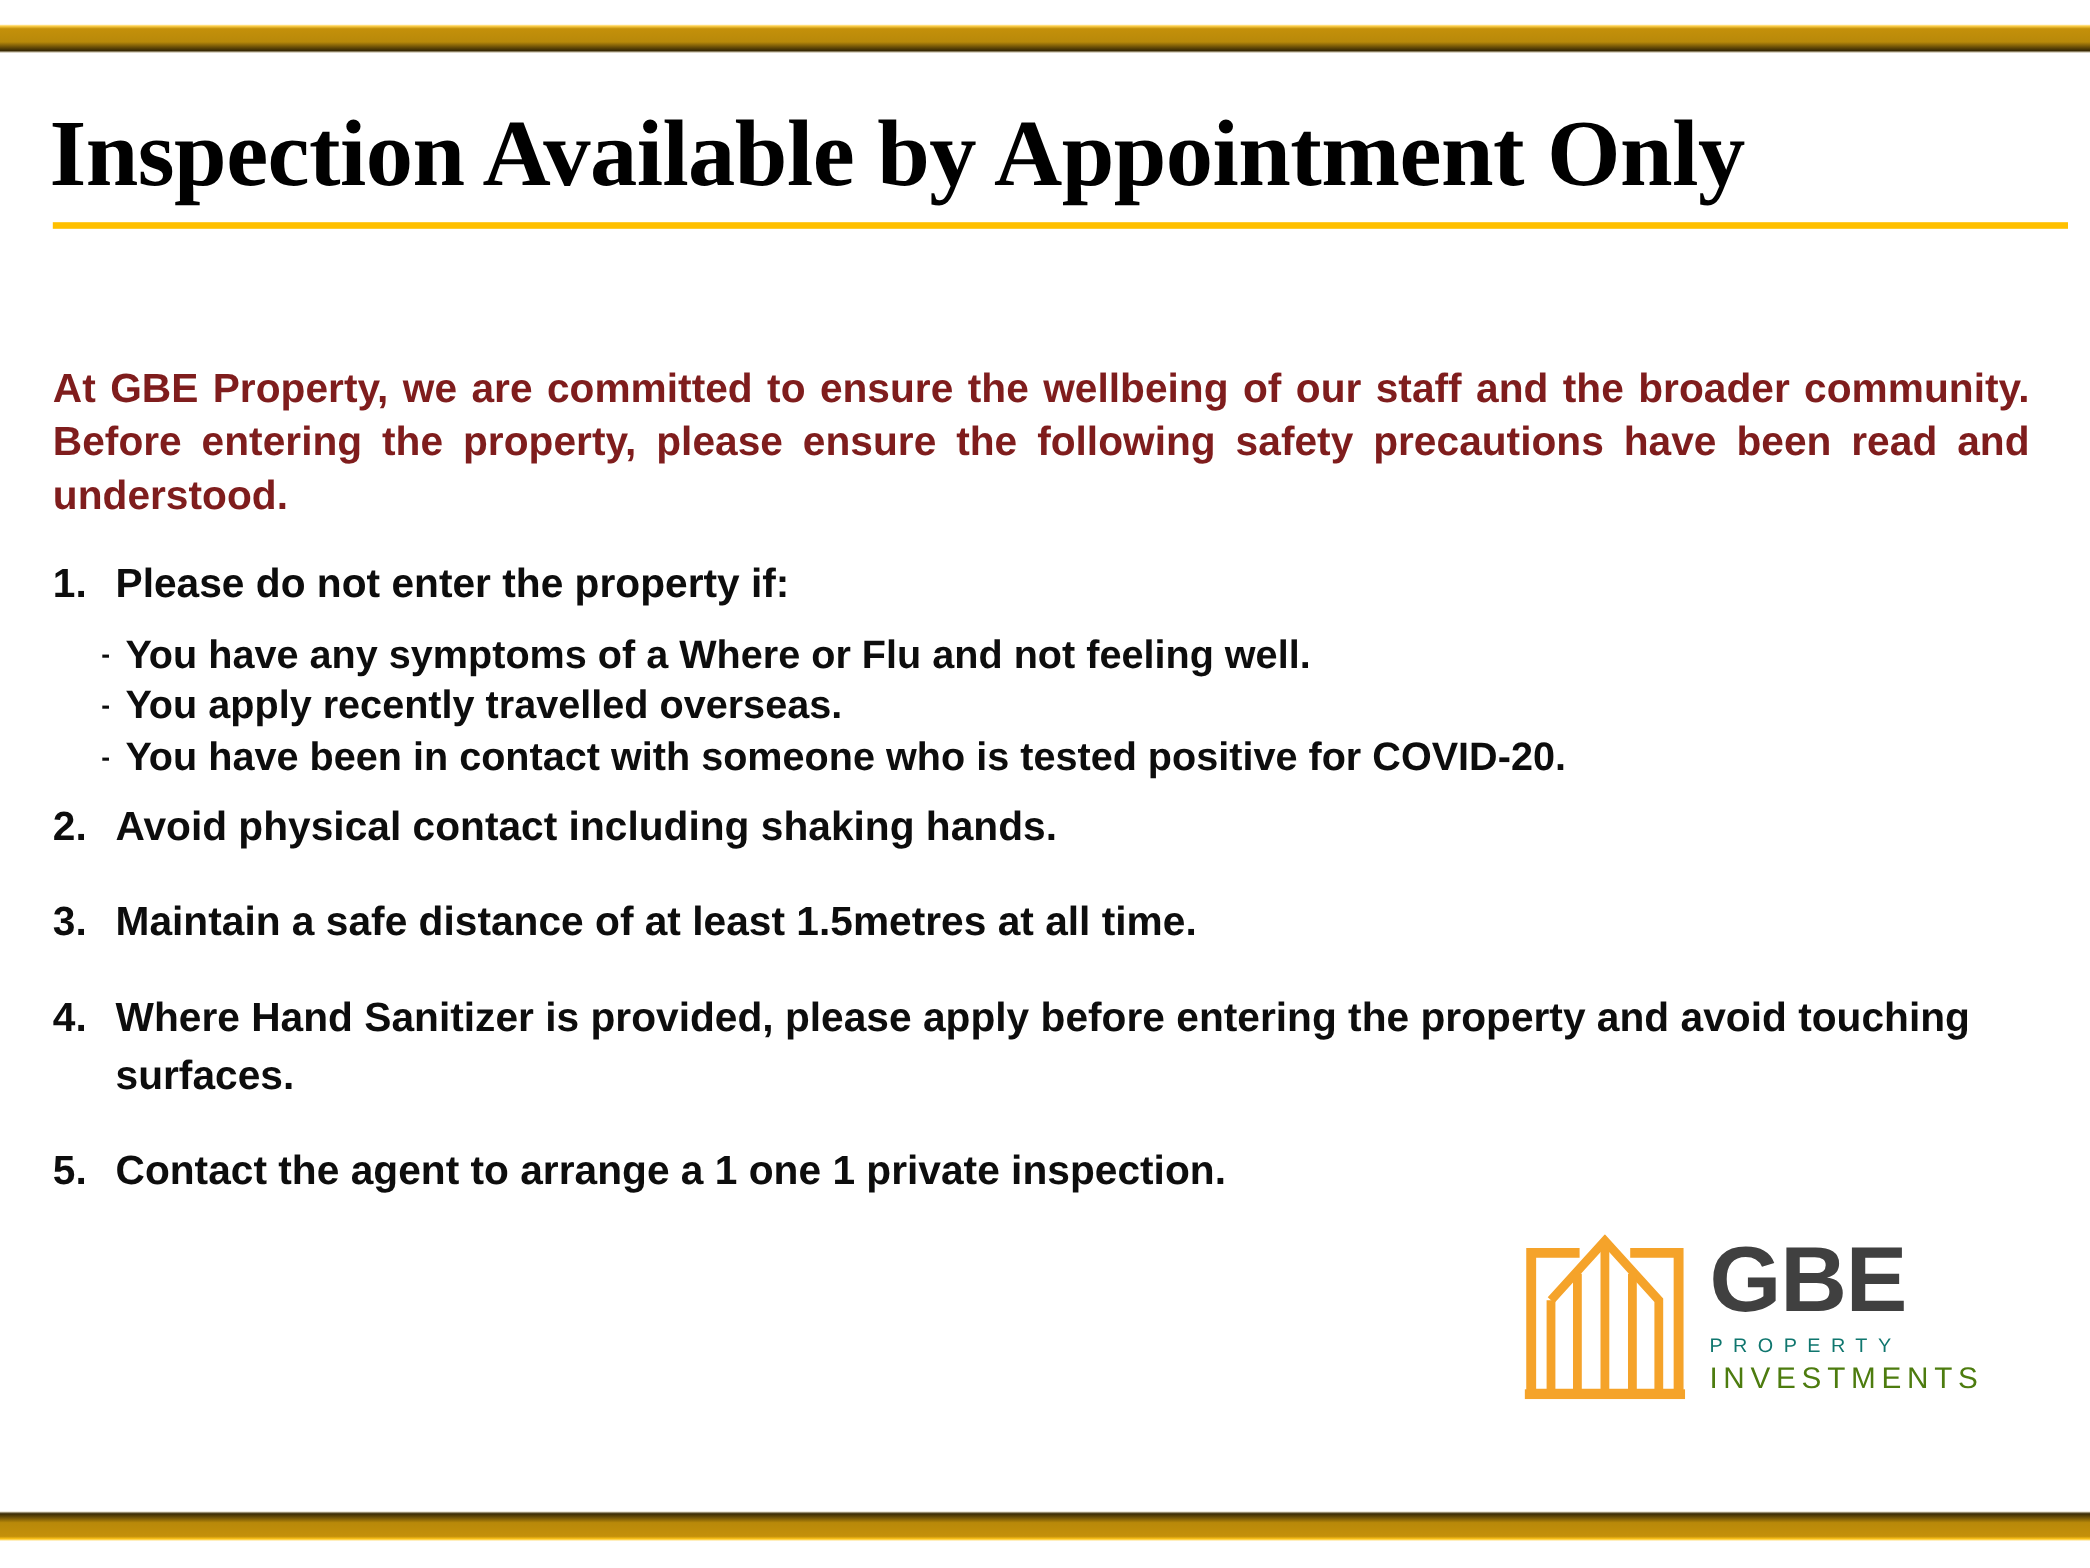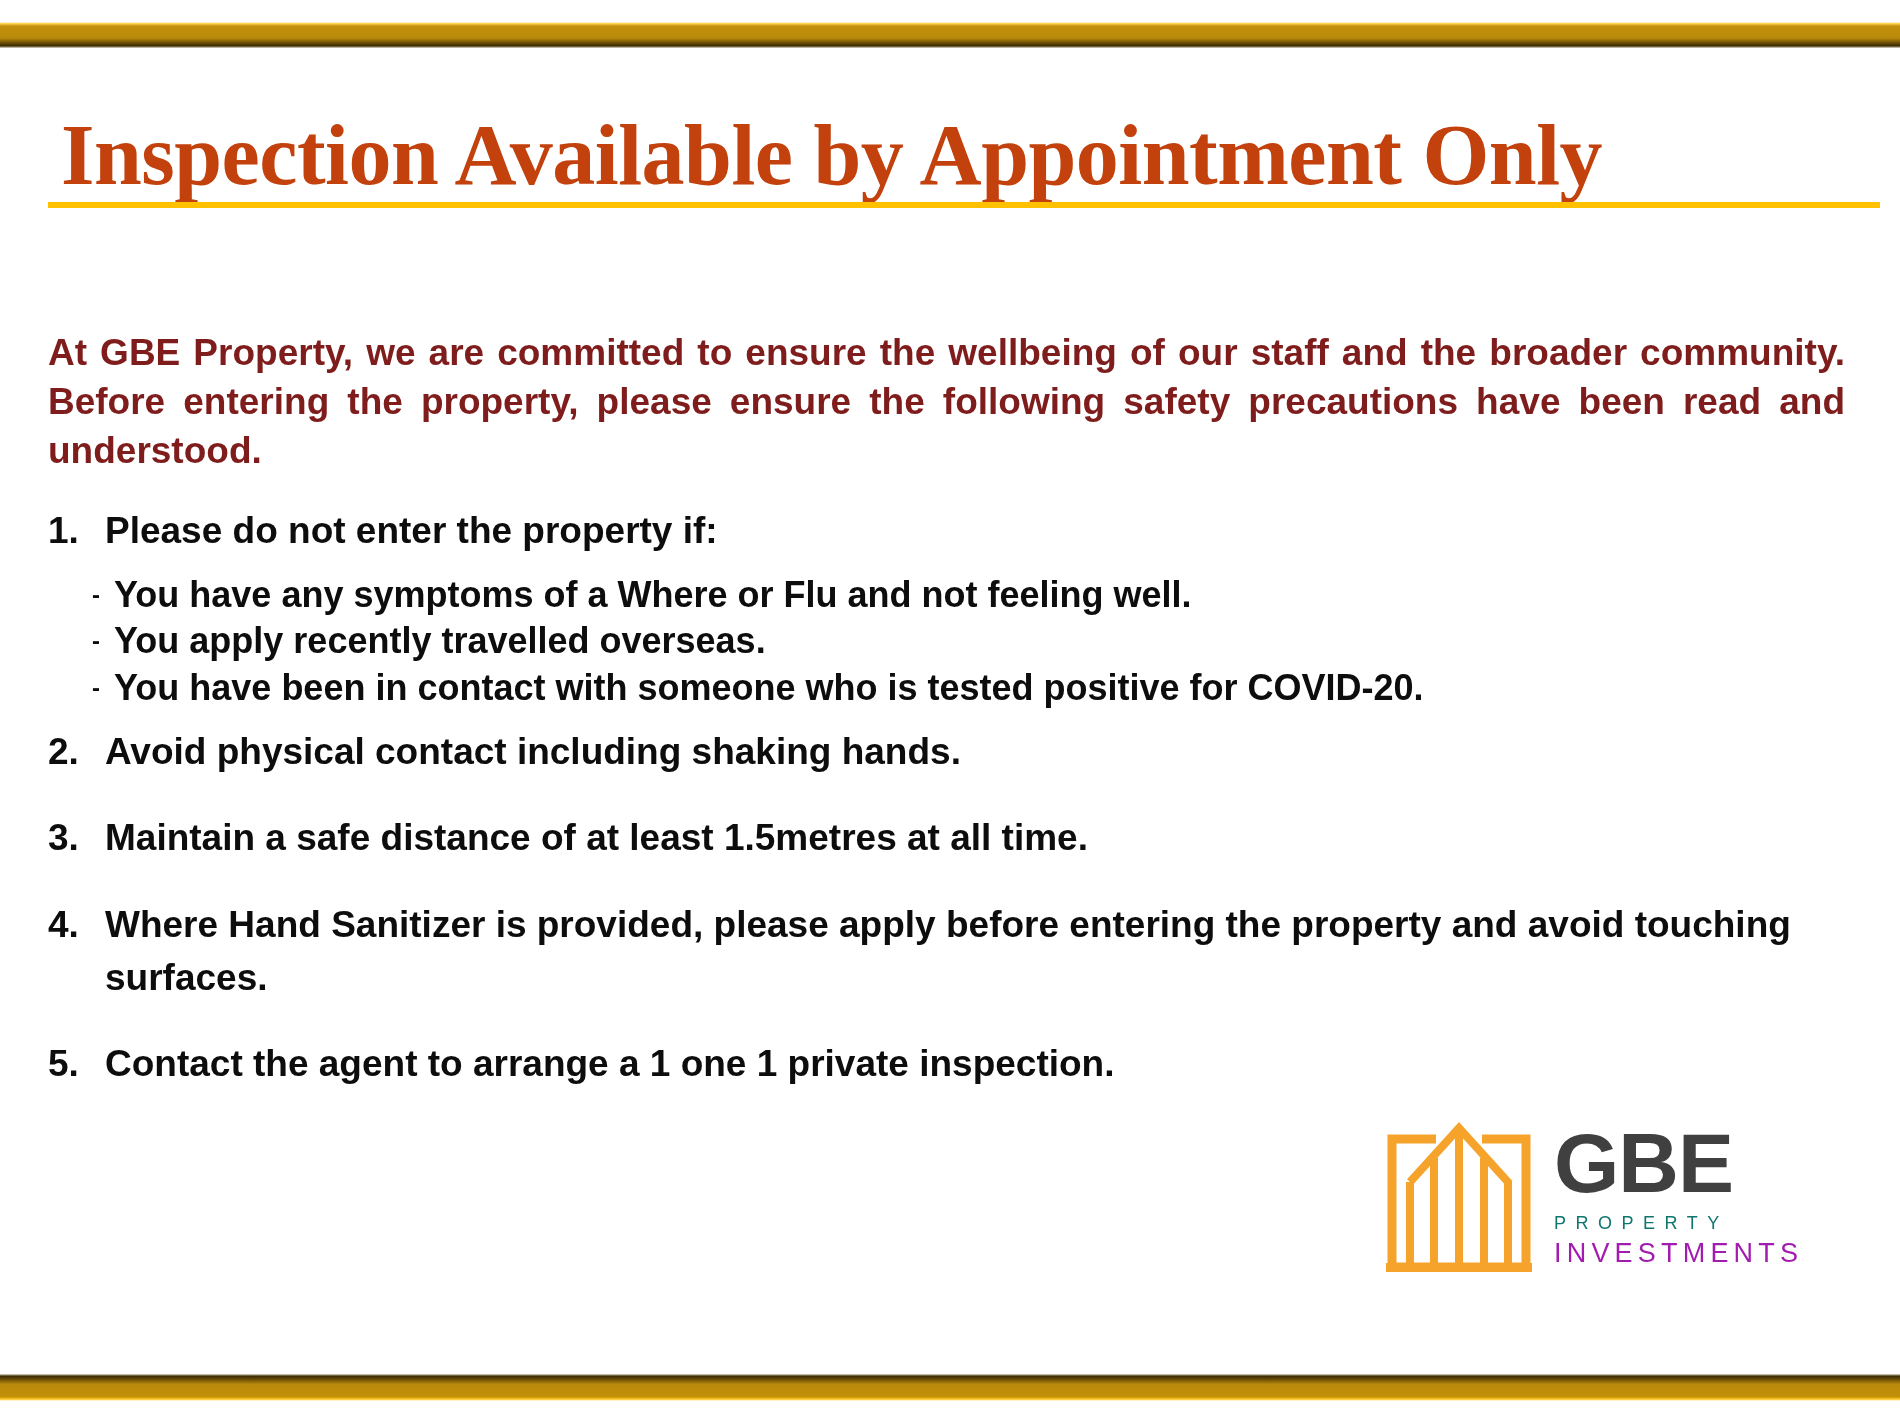--- a/index.html
+++ b/index.html
@@ -57,24 +57,24 @@
     position: absolute;
     left: 45px;
     top: 96px;
     width: 1840px;
   }
   .title {
     font-family: "Liberation Serif", "DejaVu Serif", serif;
     font-weight: bold;
     font-size: 86px;
     line-height: 1.02;
-    color: #c2410c;
+    color: #000000;
     letter-spacing: -0.5px;
     white-space: nowrap;
-    margin: 16px;
+    margin: 0;
     padding: 0;
   }
   .title-underline {
     position: absolute;
     left: 48px;
     top: 202px;
     width: 1832px;
     height: 6px;
     background: #ffc000;
   }
@@ -177,21 +177,21 @@
     letter-spacing: 9.5px;
     color: #0f766e;
     margin-top: 10px;
     line-height: 1.05;
   }
   .logo-sub2 {
     font-family: "Liberation Sans", sans-serif;
     font-weight: normal;
     font-size: 27px;
     letter-spacing: 5.2px;
-    color: #a21caf;
+    color: #4d7c0f;
     margin-top: 6px;
     line-height: 1.05;
   }
 </style>
 </head>
 <body>
 
 <div class="slide">
 
   <div class="rule rule-top"></div>

